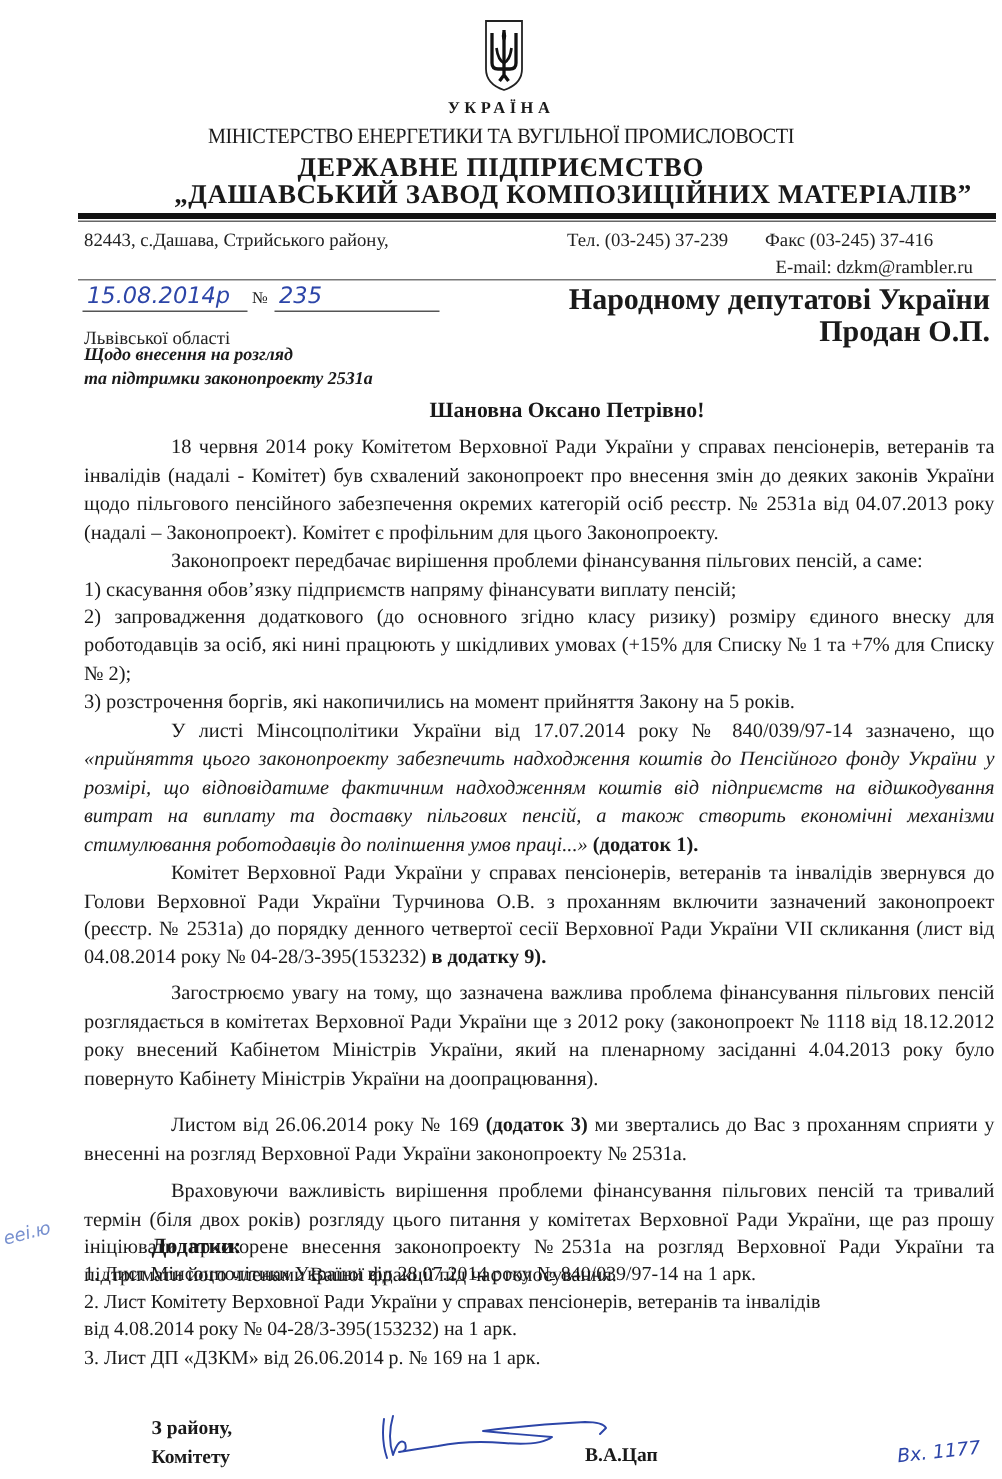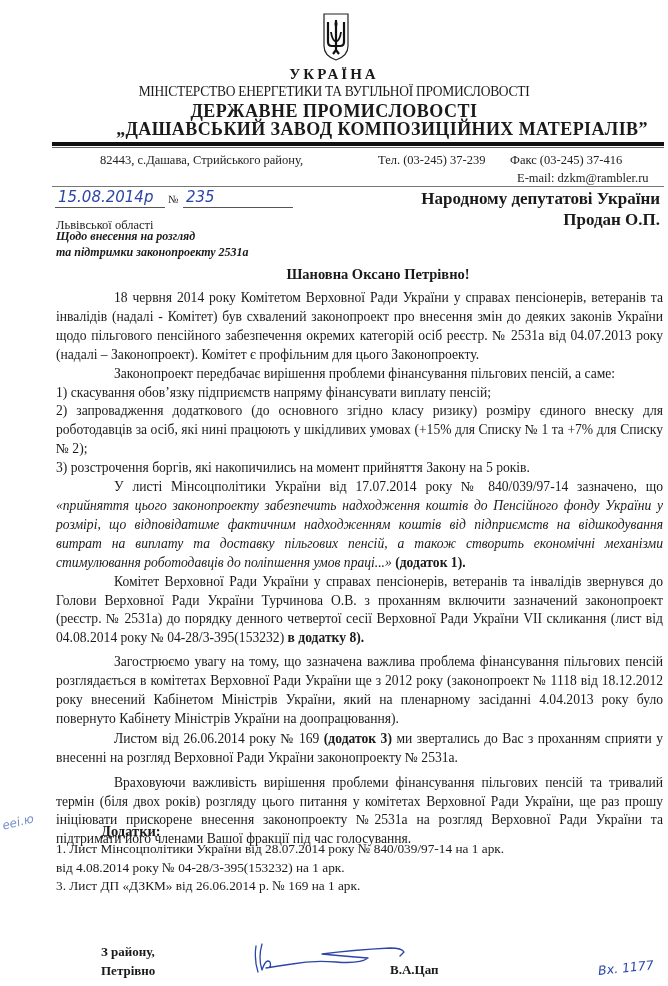--- a/index.html
+++ b/index.html
@@ -4,40 +4,40 @@
   <style>
     html, body { margin: 0; padding: 0; background: #ffffff; }
     body {
       width: 668px; height: 986px; position: relative; overflow: hidden;
       font-family: "Liberation Serif", "DejaVu Serif", serif;
       color: #1a1a1a;
     }
     .abs { position: absolute; }
     .center { left: 0; width: 668px; text-align: center; }
     #emblem { left: 322px; top: 12px; width: 28px; height: 50px; }
-    #country { top: 66px; font-size: 15px; font-weight: bold; letter-spacing: 3px; }
+    #country { top: 66px; font-size: 11px; font-weight: bold; letter-spacing: 3px; }
     #ministry { top: 83px; font-size: 14.5px; letter-spacing: -0.3px; transform: scaleX(0.93); }
     #enterprise { top: 101px; font-size: 18px; font-weight: bold; letter-spacing: 0.5px; }
     #plant { top: 119px; font-size: 18px; font-weight: bold; letter-spacing: 0.4px; margin-left: 48px; }
     #rule-thick { left: 52px; top: 142px; width: 612px; height: 4px; background: #111; }
     #rule-thin { left: 52px; top: 147px; width: 612px; height: 1px; background: #666; }
     .small { font-size: 12.5px; color: #222; transform-origin: left top; }
-    #addr1 { left: 56px; top: 153px; margin-left: 44px; }
+    #addr1 { left: 56px; top: 153px; }
     #addr2 { left: 56px; top: 171px; margin-top: 47px; }
     #phone { left: 378px; top: 153px; }
     #fax { left: 510px; top: 153px; }
     #email { left: 517px; top: 171px; }
     #addr-rule { left: 52px; top: 186px; width: 612px; height: 1px; background: #777; }
     .hand { font-family: "DejaVu Sans", sans-serif; font-style: italic; color: #2c45a8; }
     #reg-date { left: 58px; top: 188px; font-size: 15px; }
     #reg-date-line { left: 55px; top: 207px; width: 110px; height: 1px; background: #555; }
     #reg-no-label { left: 168px; top: 193px; font-size: 11px; }
     #reg-no { left: 186px; top: 188px; font-size: 15px; }
     #reg-no-line { left: 183px; top: 207px; width: 110px; height: 1px; background: #555; }
-    .addressee { right: 8px; font-size: 17px; font-weight: bold; text-align: center; }
+    .addressee { right: 8px; font-size: 20px; font-weight: bold; text-align: center; }
     #addressee1 { top: 189px; }
     #addressee2 { top: 210px; }
     .subject { left: 56px; font-size: 12px; font-style: italic; font-weight: bold; }
     #subject1 { top: 229px; }
     #subject2 { top: 245px; }
     #salutation { top: 266px; font-size: 14.5px; font-weight: bold; margin-left: 44px; }
     #body {
       left: 56px; top: 289px; width: 607px;
       font-size: 13.6px; line-height: 18.9px; text-align: justify;
     }
@@ -62,21 +62,21 @@
 <svg id="emblem" class="abs" viewBox="0 0 28 50">
   <path d="M2 2 H26 V34 Q26 44 14 48 Q2 44 2 34 Z" fill="none" stroke="#222" stroke-width="1.2"></path>
   <path d="M14 8 L14 38 M14 38 L11 42 M14 38 L17 42" stroke="#111" stroke-width="2.2" fill="none"></path>
   <path d="M6 10 L6 30 Q6 34 10 34 L14 34 M22 10 L22 30 Q22 34 18 34 L14 34" stroke="#111" stroke-width="2.2" fill="none"></path>
   <path d="M14 8 Q11 12 14 16 Q17 12 14 8" fill="#111"></path>
   <path d="M9 20 Q10 28 14 30 Q18 28 19 20" stroke="#111" stroke-width="1.8" fill="none"></path>
 </svg>
 
 <div id="country" class="abs center">УКРАЇНА</div>
 <div id="ministry" class="abs center">МІНІСТЕРСТВО ЕНЕРГЕТИКИ ТА ВУГІЛЬНОЇ ПРОМИСЛОВОСТІ</div>
-<div id="enterprise" class="abs center">ДЕРЖАВНЕ ПРОМИСЛОВОСТІ</div>
+<div id="enterprise" class="abs center">ДЕРЖАВНЕ ПІДПРИЄМСТВО</div>
 <div id="plant" class="abs center">„ДАШАВСЬКИЙ ЗАВОД КОМПОЗИЦІЙНИХ МАТЕРІАЛІВ”</div>
 <div id="rule-thick" class="abs"></div>
 <div id="rule-thin" class="abs"></div>
 
 <div id="addr1" class="abs small">82443, с.Дашава, Стрийського району,</div>
 <div id="addr2" class="abs small">Львівської області</div>
 <div id="phone" class="abs small">Тел. (03-245) 37-239</div>
 <div id="fax" class="abs small">Факс (03-245) 37-416</div>
 <div id="email" class="abs small">E-mail: dzkm@rambler.ru</div>
 <div id="addr-rule" class="abs"></div>
@@ -95,35 +95,36 @@
 
 <div id="salutation" class="abs center">Шановна Оксано Петрівно!</div>
 
 <div id="body" class="abs">
   <p class="indent">18 червня 2014 року Комітетом Верховної Ради України у справах пенсіонерів, ветеранів та інвалідів (надалі - Комітет)  був схвалений законопроект про внесення змін до деяких законів України щодо пільгового пенсійного забезпечення окремих категорій осіб реєстр. № 2531а від 04.07.2013 року (надалі – Законопроект). Комітет є профільним для цього Законопроекту.</p>
   <p class="indent">Законопроект передбачає вирішення проблеми фінансування пільгових пенсій,  а саме:</p>
   <p>1) скасування обов’язку підприємств напряму фінансувати виплату пенсій;</p>
   <p>2) запровадження додаткового (до основного згідно класу ризику) розміру єдиного внеску для роботодавців за осіб, які нині працюють у шкідливих умовах (+15% для Списку № 1 та +7% для Списку № 2);</p>
   <p>3) розстрочення боргів, які накопичились на момент прийняття Закону на 5 років.</p>
   <p class="indent"><span>У листі Мінсоцполітики України від 17.07.2014 року № 840/039/97-14 зазначено, що </span><span class="quote">«прийняття цього законопроекту забезпечить надходження коштів до Пенсійного фонду України у розмірі, що відповідатиме фактичним надходженням коштів від підприємств на відшкодування витрат на виплату та доставку пільгових пенсій, а також створить економічні механізми стимулювання роботодавців до поліпшення умов праці...» </span><span class="bold">(додаток 1).</span></p>
-  <p class="indent"><span>Комітет Верховної Ради України у справах пенсіонерів, ветеранів та інвалідів звернувся до Голови Верховної Ради України Турчинова О.В. з проханням включити зазначений законопроект (реєстр. № 2531а) до порядку денного четвертої сесії Верховної Ради України VII скликання (лист від 04.08.2014 року № 04-28/3-395(153232) </span><span class="bold">в додатку 8).</span></p>
+  <p class="indent"><span>Комітет Верховної Ради України у справах пенсіонерів, ветеранів та інвалідів звернувся до Голови Верховної Ради України Турчинова О.В. з проханням включити зазначений законопроект (реєстр. № 2531а) до порядку денного четвертої сесії Верховної Ради України VII скликання (лист від 04.08.2014 року № 04-28/3-395(153232) </span><span class="bold">в додатку 9).</span></p>
   <p class="indent" style="margin-top:5px">Загострюємо увагу на тому, що зазначена важлива проблема фінансування пільгових пенсій розглядається в комітетах Верховної Ради України ще з 2012 року (законопроект № 1118 від 18.12.2012 року внесений Кабінетом Міністрів України, який на пленарному засіданні 4.04.2013 року було повернуто Кабінету Міністрів України на доопрацювання).</p>
-  <p class="indent" style="margin-top:1px"><span>Листом від 26.06.2014 року № 169 </span><span class="bold">(додаток 3)</span><span> ми звертались до Вас з проханням сприяти  у внесенні на розгляд Верховної Ради України  законопроекту № 2531а.</span></p>
+  <p class="indent" style="margin-top:12px"><span>Листом від 26.06.2014 року № 169 </span><span class="bold">(додаток 3)</span><span> ми звертались до Вас з проханням сприяти  у внесенні на розгляд Верховної Ради України  законопроекту № 2531а.</span></p>
   <p class="indent" style="margin-top:6px">Враховуючи важливість вирішення проблеми фінансування пільгових пенсій та тривалий термін (біля двох років) розгляду цього питання у комітетах Верховної Ради України, ще раз прошу ініціювати прискорене внесення законопроекту №2531а  на розгляд Верховної Ради України та підтримати його членами Вашої фракції під час голосування.</p>
 </div>
 
 <div id="margin-note" class="abs hand">ееі.ю</div>
 
 <div id="appendix-title" class="abs">Додатки:</div>
 <div id="appendix-list" class="abs">
   <div>1. Лист Мінсоцполітики України від 28.07.2014 року № 840/039/97-14 на 1 арк.</div>
+  <div>2. Лист Комітету Верховної  Ради України у справах пенсіонерів, ветеранів та інвалідів</div>
   <div>від 4.08.2014 року № 04-28/3-395(153232) на 1 арк.</div>
   <div>3. Лист ДП «ДЗКМ» від 26.06.2014 р.  № 169 на 1 арк.</div>
 </div>
 
 <div id="closing1" class="abs closing">З району,</div>
-<div id="closing2" class="abs closing">Петрівно</div>
+<div id="closing2" class="abs closing">Комітету</div>
 <svg id="signature" class="abs" viewBox="0 0 160 40">
   <path d="M4 8 Q2 22 6 34 M10 6 Q6 20 10 32 Q14 20 18 24 Q20 30 14 30 Q26 28 40 26 Q60 22 84 24 Q108 26 116 20 Q90 18 70 16 Q100 12 138 10 Q150 10 152 14 L148 18" stroke="#2c45a8" stroke-width="1.3" fill="none" stroke-linecap="round" stroke-linejoin="round"></path>
 </svg>
 <div id="signer" class="abs">В.А.Цап</div>
 
 <div id="incoming" class="abs hand">Вх. 1177</div>
 
 </body></html>

